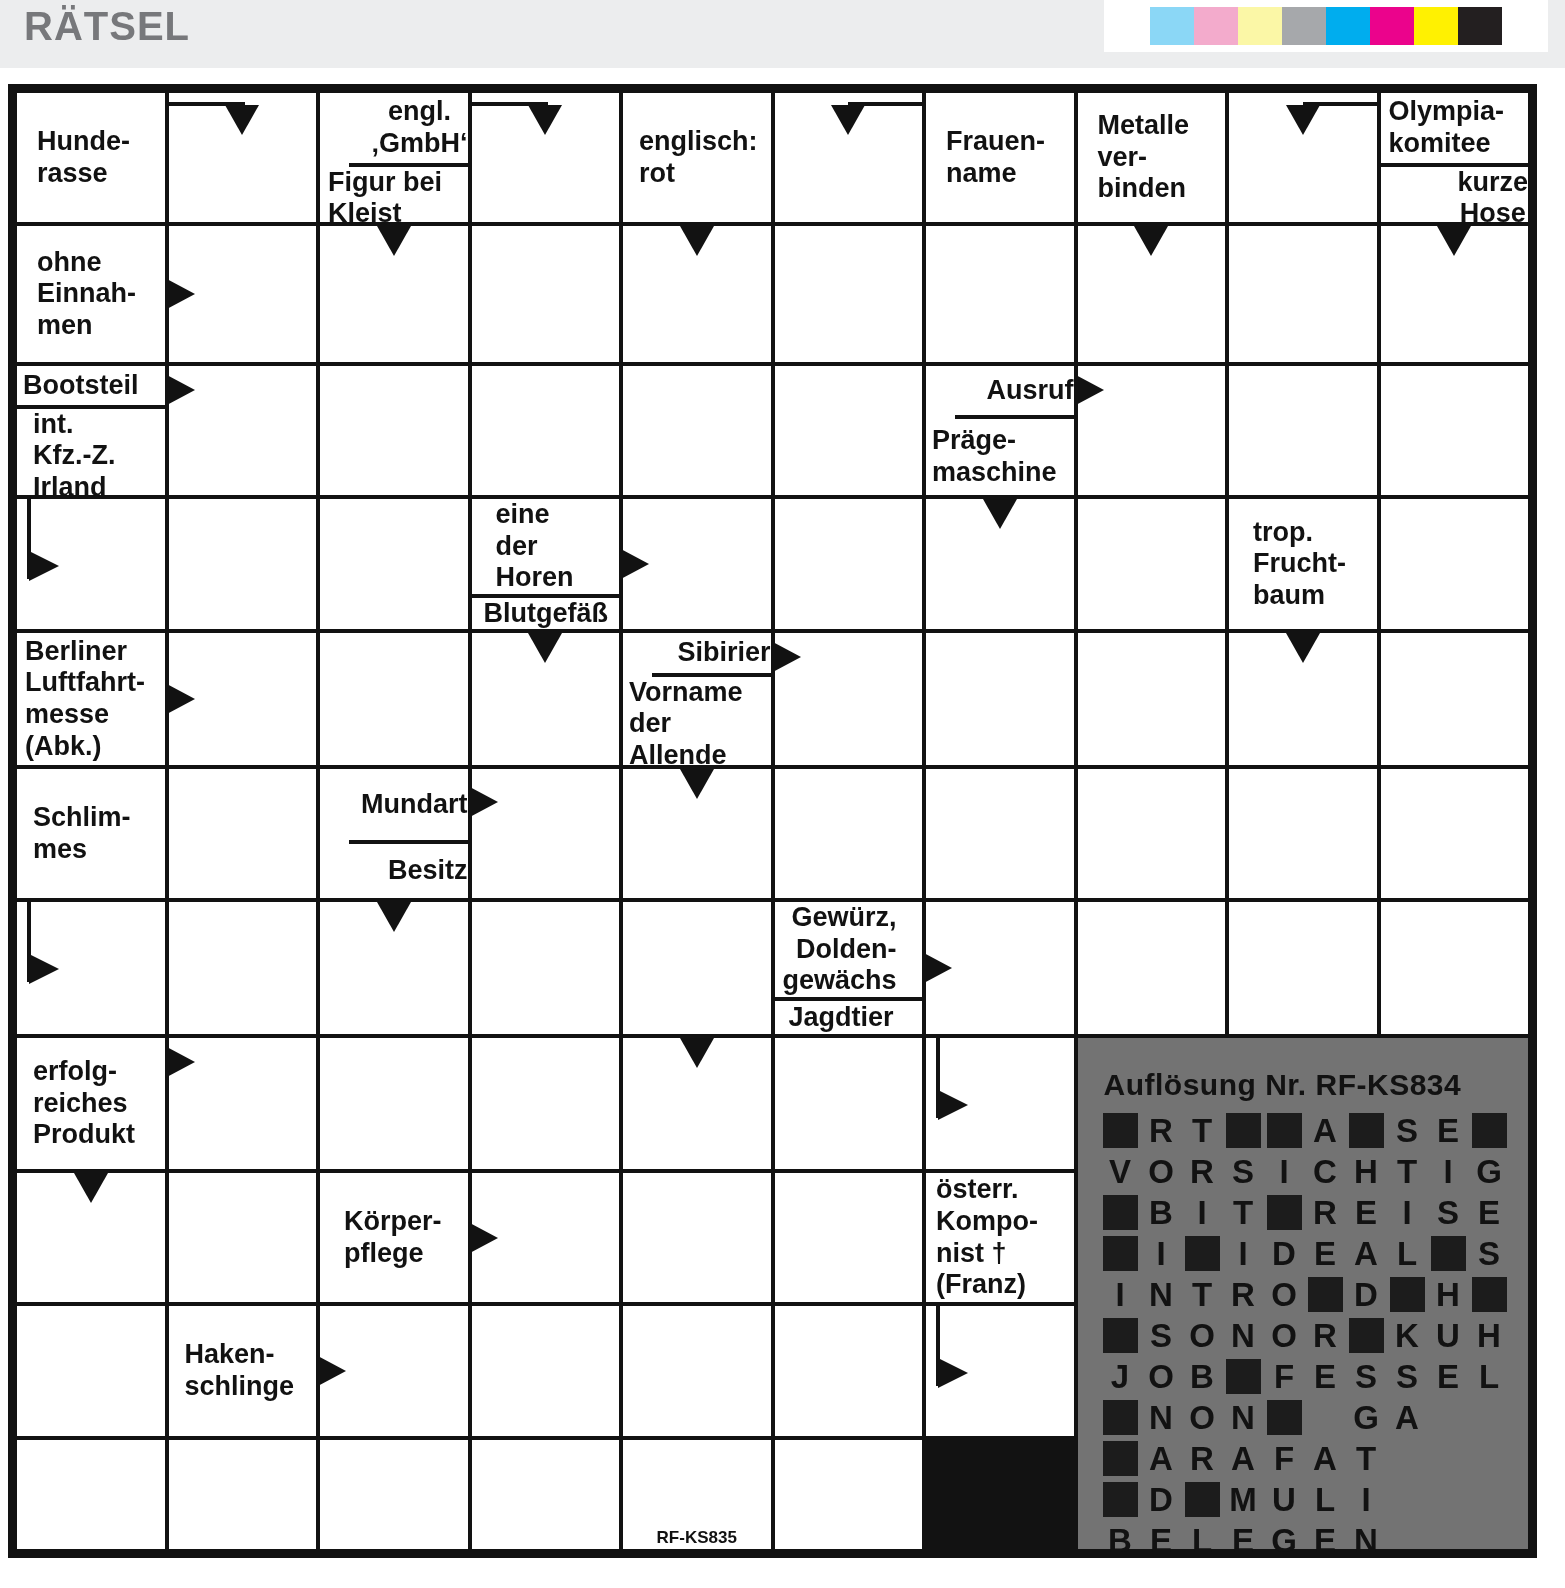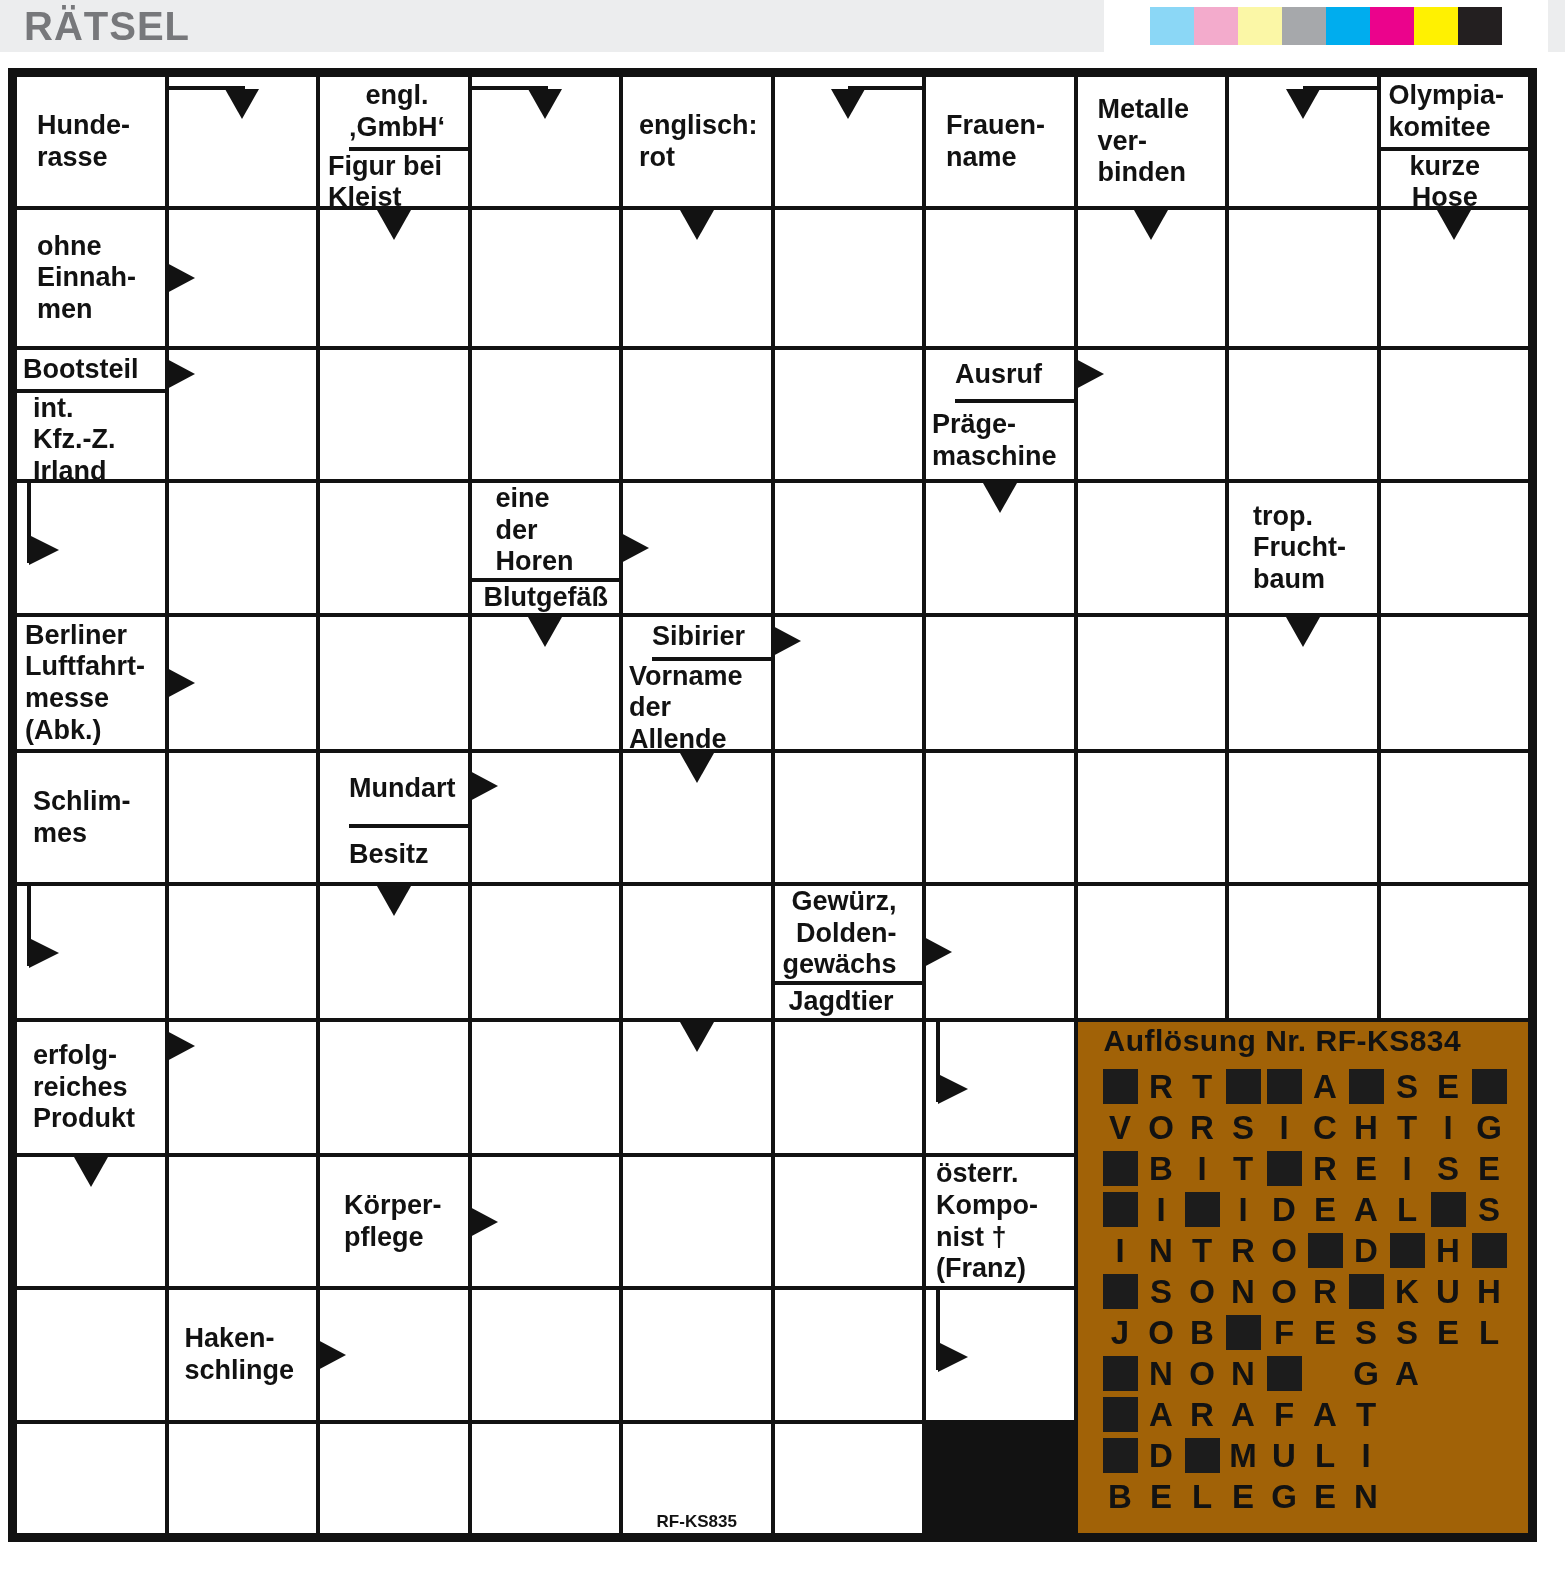--- a/index.html
+++ b/index.html
@@ -1,60 +1,60 @@
 <!DOCTYPE html>
 <html><head>
 <meta charset="utf-8">
 <style>
   html,body{margin:0;padding:0;background:#fff;}
   body{width:1565px;height:1588px;font-family:"Liberation Sans",sans-serif;color:#121212;}
 
   
-  .hdr{position:relative;height:52px;background:#ecedee;}
+  .hdr{position:relative;height:68px;background:#ecedee;}
   .hdr-title{position:absolute;left:24px;top:4px;font-size:40px;font-weight:bold;color:#77787b;letter-spacing:1px;}
   .colorbox{position:absolute;right:17px;top:0;width:444px;height:52px;background:#fff;display:flex;align-items:center;justify-content:center;}
   .swatch{width:44px;height:38px;}
 
   
   .grid{box-sizing:content-box;width:1511px;margin:16px 0 0 8px;border:9px solid #121212;background:#121212;
         display:grid;grid-template-columns:repeat(10,1fr);
         grid-template-rows:129px 136px 129px 130px 132px 129px 132px 131px 129px 130px 109px;
         grid-auto-flow:row;gap:4px;}
   .cell{background:#fff;position:relative;overflow:visible;}
   .clue-text{font-weight:bold;font-size:27px;line-height:1.17;white-space:pre-line;color:#121212;}
   .tight .clue-text{line-height:1.07;}
   .vc{display:flex;align-items:center;}
   .pl4{padding-left:12px;}.pl6{padding-left:6px;}.pl8{padding-left:8px;}.pl10{padding-left:10px;}
   .pl14{padding-left:14px;}.pl16{padding-left:16px;}.pl20{padding-left:20px;}.pl24{padding-left:24px;}
   .splitcol{display:flex;flex-direction:column;}
   .sub{display:flex;align-items:center;}
   .sub.topdiv{border-bottom:4px solid #121212;}
   .sub.rest{flex:1;}
-  .jc{justify-content:flex-start;text-align:center;margin-left:29px;}
+  .jc{justify-content:flex-end;text-align:center;margin-left:29px;}
   .h30{flex:0 0 30%;}.h35{flex:0 0 32%;}.h41{flex:0 0 38%;}.h56{flex:0 0 54%;}.h57{flex:0 0 55%;}.h75{flex:0 0 72%;text-align:right;}.h76{flex:0 0 73%;}
 
   
   .ar-down{position:absolute;left:50%;transform:translateX(-50%);top:0;width:0;height:0;
            border-left:17px solid transparent;border-right:17px solid transparent;border-top:30px solid #121212;}
   .ar-down.t12{top:12px;}
   .arline{position:absolute;top:9px;height:4px;background:#121212;}
   .arline.lft{left:0;width:52%;}
   .arline.rgt{left:50%;right:-4px;}
   .ar-right{position:absolute;left:-4px;width:0;height:0;z-index:3;
             border-top:16px solid transparent;border-bottom:16px solid transparent;border-left:30px solid #121212;}
   .ar-right.mid{top:calc(50% - 16px);}
   .ar-right.top8{top:8px;}
   .ar-right.top17{top:17px;}
   .ar-bend{position:absolute;left:10px;top:0;width:44px;height:92px;}
   .ar-bend .vl{position:absolute;left:0;top:0;width:4px;height:80px;background:#121212;}
   .ar-bend .tr{position:absolute;left:2px;top:52px;width:0;height:0;
                border-top:15px solid transparent;border-bottom:15px solid transparent;border-left:30px solid #121212;}
 
   
-  .solbox{grid-column:8/11;grid-row:8/12;background:#a16207;padding:0 0 0 22px;box-sizing:border-box;}
+  .solbox{grid-column:8/11;grid-row:8/12;background:#737373;padding:28px 0 0 22px;box-sizing:border-box;}
   .sol-title{font-size:30px;font-weight:bold;margin:2px 0 8px 4px;letter-spacing:.5px;}
   .sol-row{display:flex;height:41px;align-items:center;}
   .sol-letter{width:41px;text-align:center;font-size:33px;font-weight:bold;line-height:41px;}
   .sol-block{width:35px;height:35px;background:#1c1c1c;margin:3px;}
   .sol-blank{width:41px;height:35px;}
 
   
   .colophon{position:absolute;bottom:1px;left:0;right:0;text-align:center;font-size:17px;font-weight:bold;}
 </style>
 </head>

